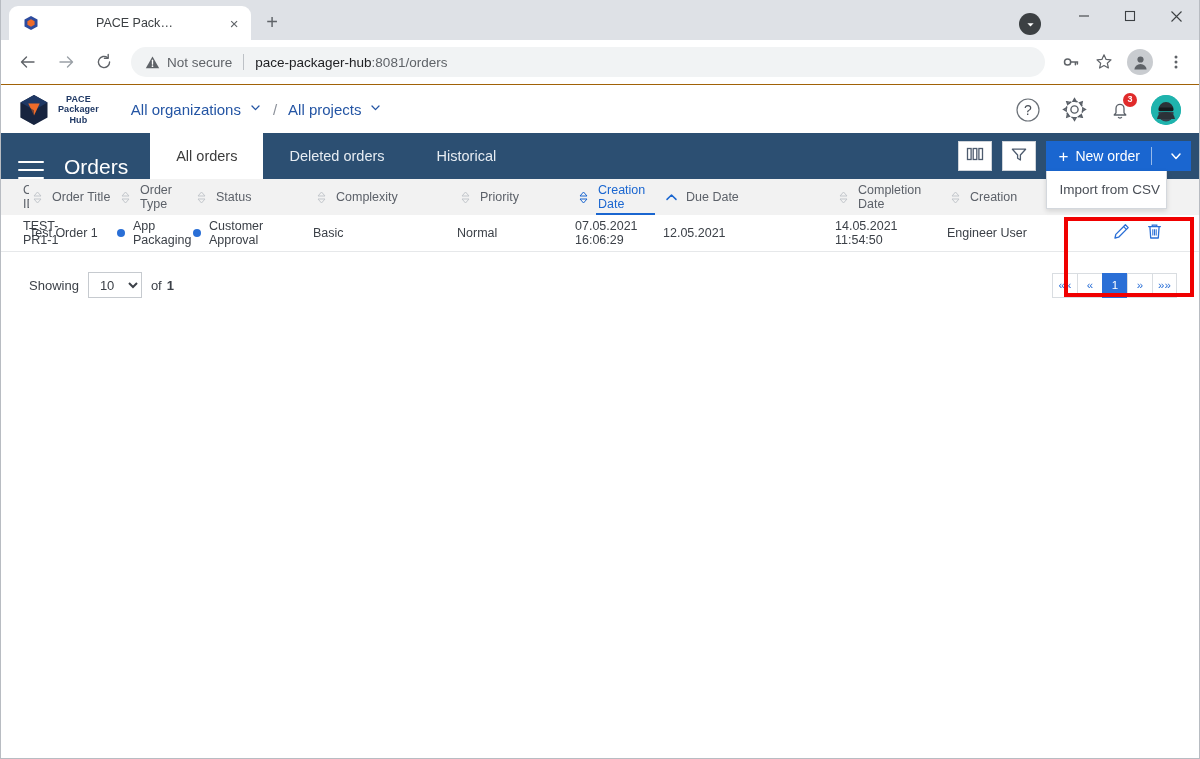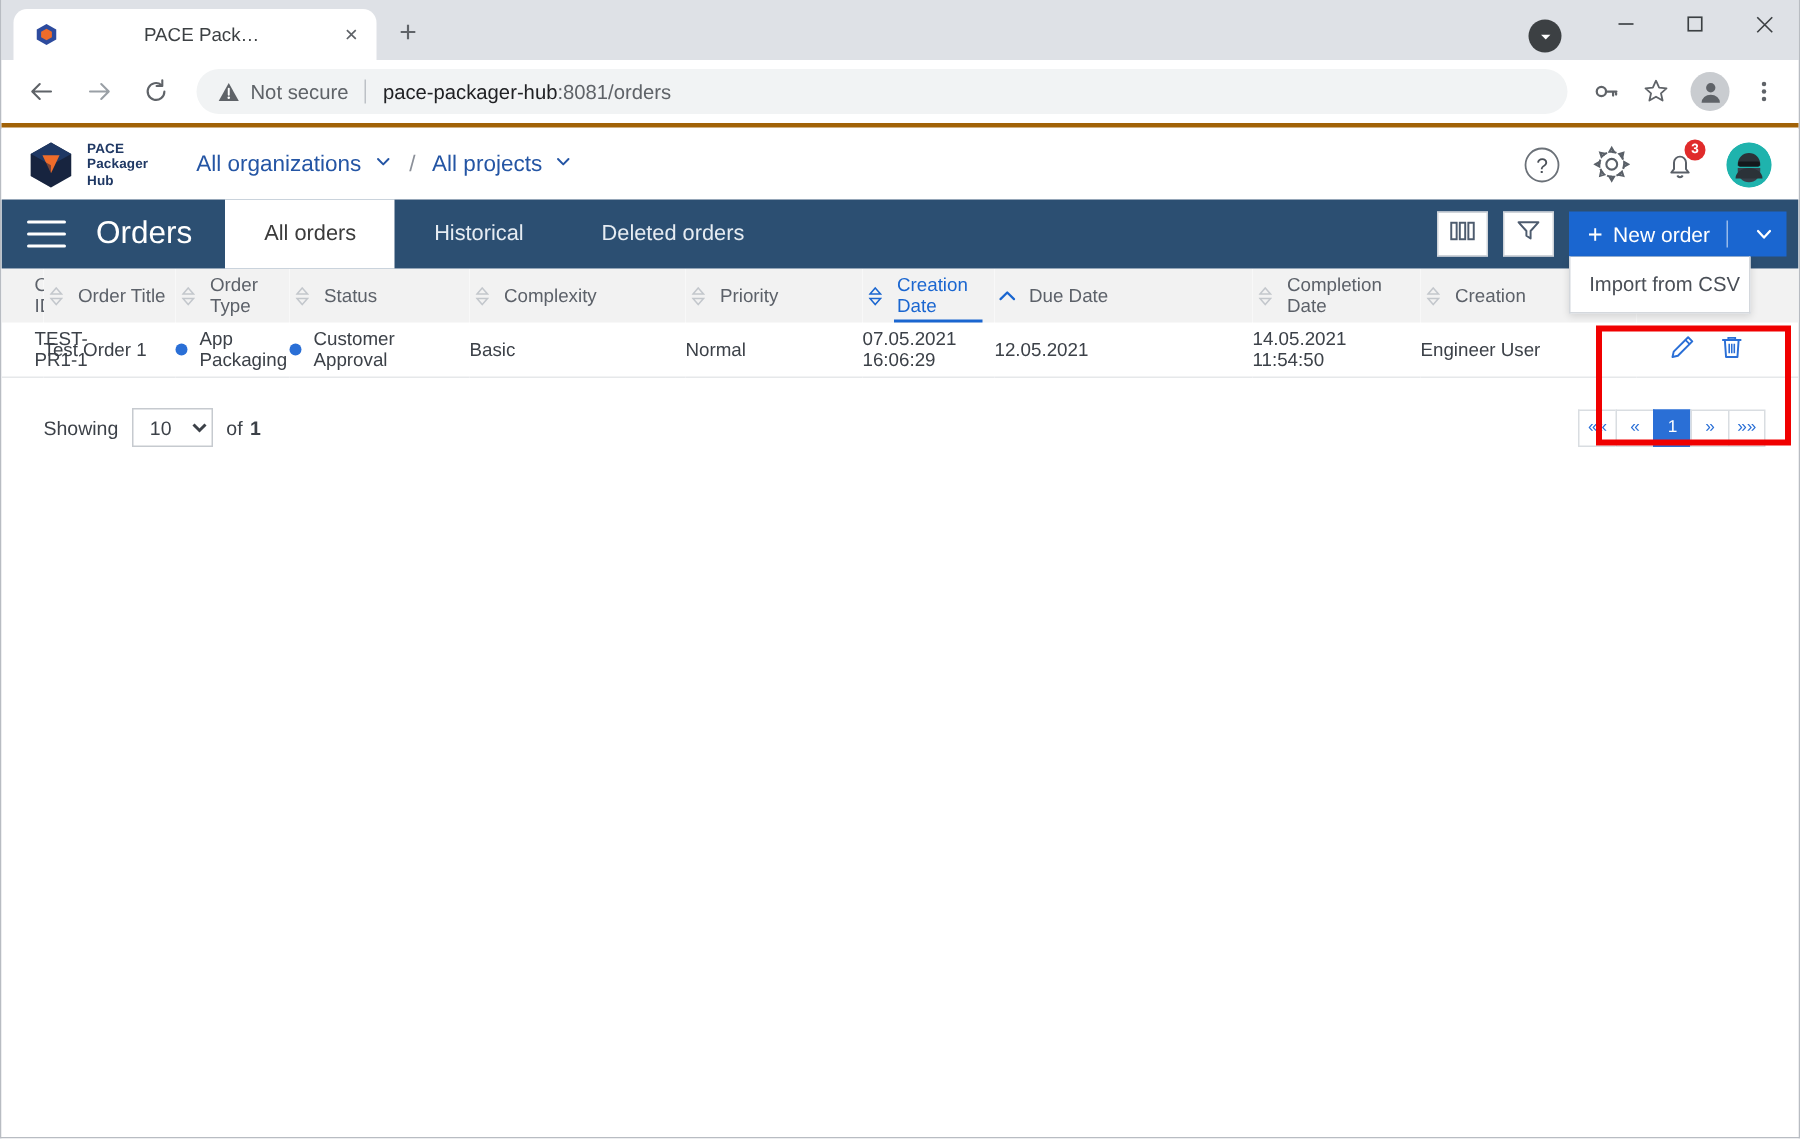--- a/index.html
+++ b/index.html
@@ -79,21 +79,21 @@
     background: #3c4043;
     display: flex; align-items: center; justify-content: center;
   }
 
   
   .toolbar {
     height: 45px;
     background: #ffffff;
     display: flex; align-items: center;
     padding: 0 8px;
-    border-bottom: 3px solid #a16207;
+    border-bottom: 1px solid #a16207;
   }
   .nav-btn {
     width: 32px; height: 32px; margin: 0 3px;
     display: flex; align-items: center; justify-content: center;
     color: #5f6368; border-radius: 50%;
   }
   .nav-btn.dim { color: #9aa0a6; }
   .omnibox {
     flex: 1 1 auto;
     height: 30px;
@@ -144,20 +144,21 @@
     padding: 0 18px 0 16px;
     background: #ffffff;
   }
   .brand { display: flex; align-items: center; }
   .brand-mark { width: 34px; height: 34px; position: relative; }
   .brand-text {
     margin-left: 7px;
     font-size: 9px; font-weight: bold;
     color: #1f3864; line-height: 1.18;
     letter-spacing: .1px;
+    text-align: center;
   }
   .org-nav {
     display: flex; align-items: center;
     margin-left: 32px;
     font-size: 15px; color: #2455a4;
   }
   .org-item { display: flex; align-items: flex-start; white-space: nowrap; }
   .org-item .chev { margin-left: 8px; display: flex; }
   .org-slash { margin: 0 11px; color: #8b9099; }
   .topbar-right { margin-left: auto; display: flex; align-items: center; }
@@ -181,21 +182,21 @@
     flex: 0 0 30px;
   }
 
   
   .navbar {
     height: 46px;
     background: #2c4f72;
     display: flex; align-items: stretch;
     position: relative;
   }
-  .nav-left { display: flex; align-items: center; padding-left: 17px; }
+  .nav-left { display: flex; align-items: flex-end; padding-left: 17px; }
   .hamburger {
     width: 26px; height: 18px;
     display: flex; flex-direction: column; justify-content: space-between;
     margin-right: 20px;
   }
   .hamburger span { display: block; height: 1.6px; background: #ffffff; border-radius: 1px; }
   .nav-title {
     color: #ffffff; font-size: 21px;
     white-space: nowrap;
     margin-right: 22px;
@@ -524,22 +525,22 @@
         <div class="hamburger">
           <span></span>
             <span></span>
             <span></span>
         </div>
         <div class="nav-title">Orders</div>
       </div>
 
       <div class="nav-tabs">
         <div class="nav-tab active">All orders</div>
+        <div class="nav-tab">Deleted orders</div>
         <div class="nav-tab">Historical</div>
-        <div class="nav-tab">Deleted orders</div>
       </div>
 
       <div class="nav-right">
         <div class="sq-btn">
           <span>
             <svg width="18" height="14" viewBox="0 0 18 14">
               <rect x="1.5" y="1.5" width="3.6" height="11" fill="none" stroke="#4d5b6e" stroke-width="1.3"></rect>
               <rect x="7.2" y="1.5" width="3.6" height="11" fill="none" stroke="#4d5b6e" stroke-width="1.3"></rect>
               <rect x="12.9" y="1.5" width="3.6" height="11" fill="none" stroke="#4d5b6e" stroke-width="1.3"></rect>
             </svg>

